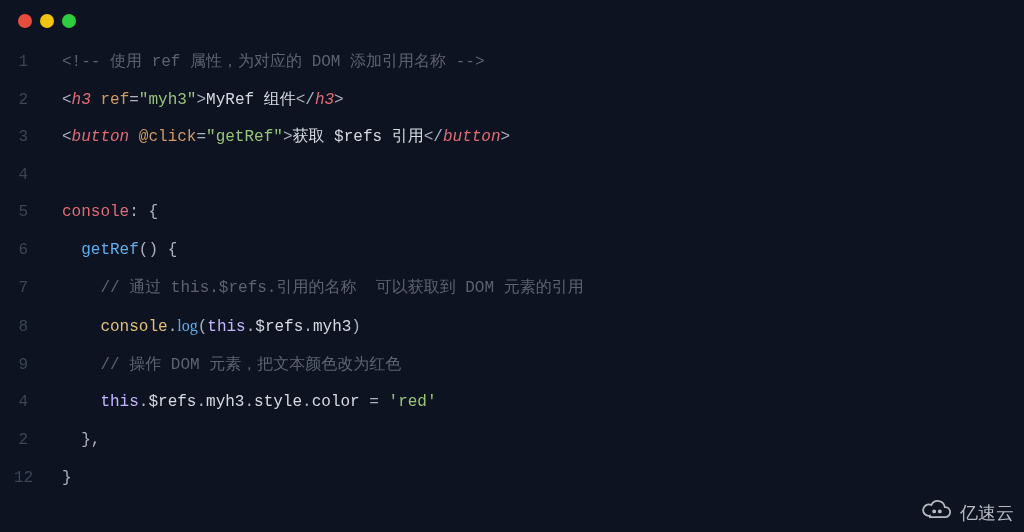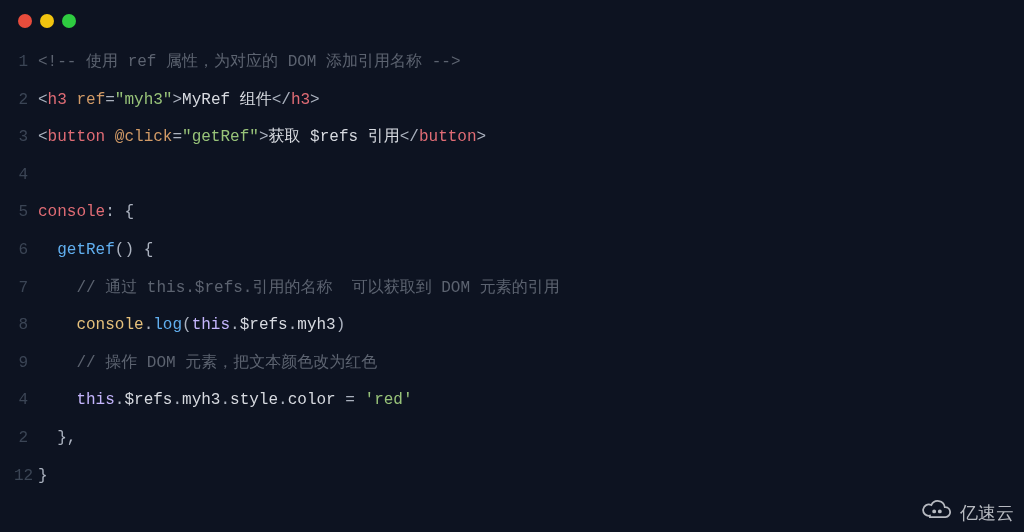--- a/index.html
+++ b/index.html
@@ -37,29 +37,29 @@
     white-space: pre;
   }
   .gutter {
     width: 24px;
     text-align: right;
     color: #3b4555;
     padding-right: 10px;
     user-select: none;
     flex-shrink: 0;
   }
-  .code { flex: 1; }
+  .code { flex: 1; margin-left: 24px; }
   .c-comment { color: #5c6370; }
   .c-punct   { color: #abb2bf; }
   .c-white   { color: #d7dae0; }
-  .c-tag     { color: #e06c75; }
+  .c-tag     { color: #e06c75; font-style: italic; }
   .c-attr    { color: #d19a66; }
   .c-str     { color: #98c379; }
   .c-prop    { color: #e06c75; }
-  .c-method  { color: #61afef; }
+  .c-method  { color: #61afef; font-family: Liberation Serif, serif; }
   .c-ident   { color: #e5c07b; }
   .c-this    { color: #c4b5fd; }
   .c-def     { color: #61afef; }
   .watermark {
     position: absolute;
     right: 10px;
     bottom: 6px;
     display: flex;
     align-items: center;
     gap: 6px;

